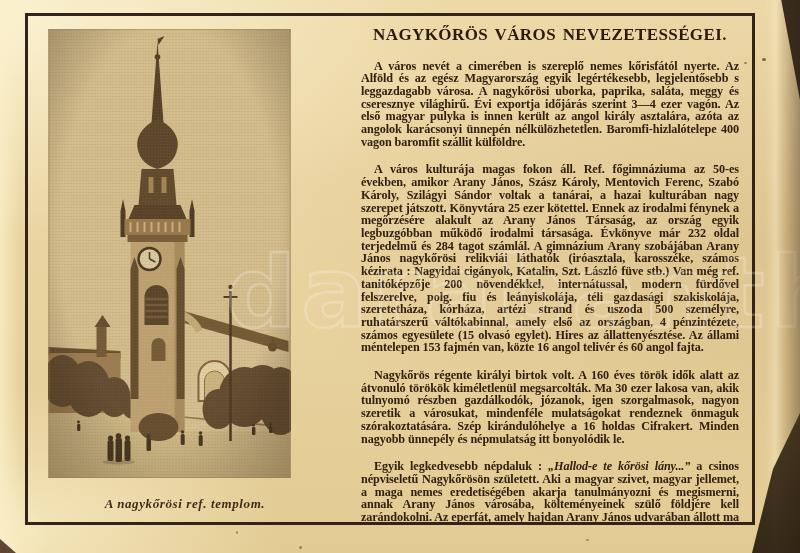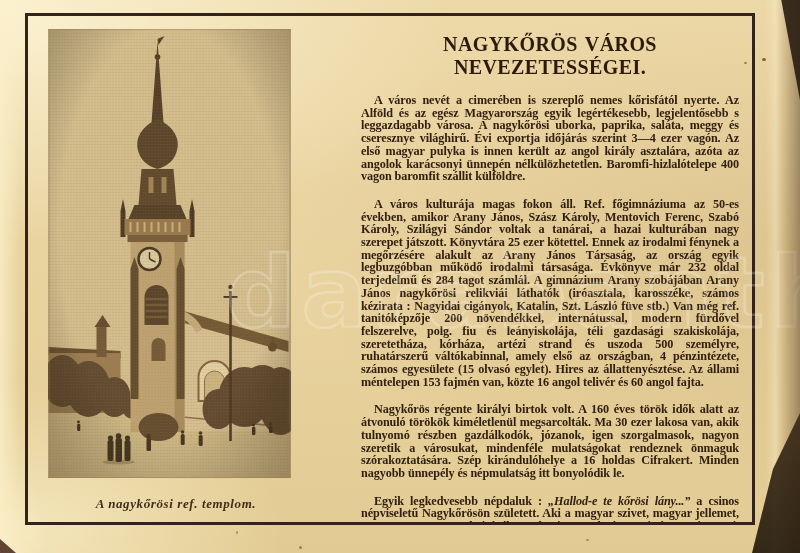--- a/index.html
+++ b/index.html
@@ -30,27 +30,27 @@
     clip-path:polygon(100% 0,100% 100%,20% 100%,55% 40%);opacity:.9;}
   .corner-bl{left:0;bottom:0;width:16px;height:14px;background:#46271a;
     clip-path:polygon(0 0,0 100%,100% 100%);opacity:.85;}
   
   .frame{position:absolute;left:25px;top:13px;width:730px;height:512px;z-index:2;
     border:3px solid #33231a;box-sizing:border-box;}
   
   .photo{position:absolute;left:48px;top:29px;width:243px;height:449px;z-index:3;
     box-shadow:inset 0 0 10px rgba(70,45,20,0.55);}
   .photo svg{display:block;width:100%;height:100%;}
-  .caption{position:absolute;left:47px;top:496px;width:258px;z-index:3;
+  .caption{position:absolute;left:56px;top:496px;width:258px;z-index:3;
     text-align:center;font-style:italic;font-weight:bold;font-size:13px;
     letter-spacing:0.6px;color:#3f2d1a;}
   
   .text-col{position:absolute;left:346px;top:25px;width:408px;height:497px;z-index:3;
     overflow:hidden;color:#31200f;}
-  .text-col h1{margin:8px 0 9px 0;font-size:20px;line-height:1.15;font-weight:bold;
+  .text-col h1{margin:0 0 9px 0;font-size:17px;line-height:1.15;font-weight:bold;
     text-align:center;letter-spacing:0.4px;word-spacing:2px;color:#2c1b0d;}
   .text-col p{margin:15px;font-weight:bold;font-size:12.2px;line-height:12.7px;
     text-align:justify;text-indent:13px;letter-spacing:-0.1px;}
   
   .watermark{position:absolute;left:226px;top:236px;z-index:5;white-space:nowrap;
     font-family:"DejaVu Sans","Liberation Sans",sans-serif;font-weight:bold;
     font-size:98px;letter-spacing:5px;color:rgba(255,255,255,0.08);
     -webkit-text-stroke:2.5px rgba(255,255,255,0.55);opacity:.40;pointer-events:none;}
   
   .speck{position:absolute;border-radius:50%;background:#3c2a16;z-index:6;}

